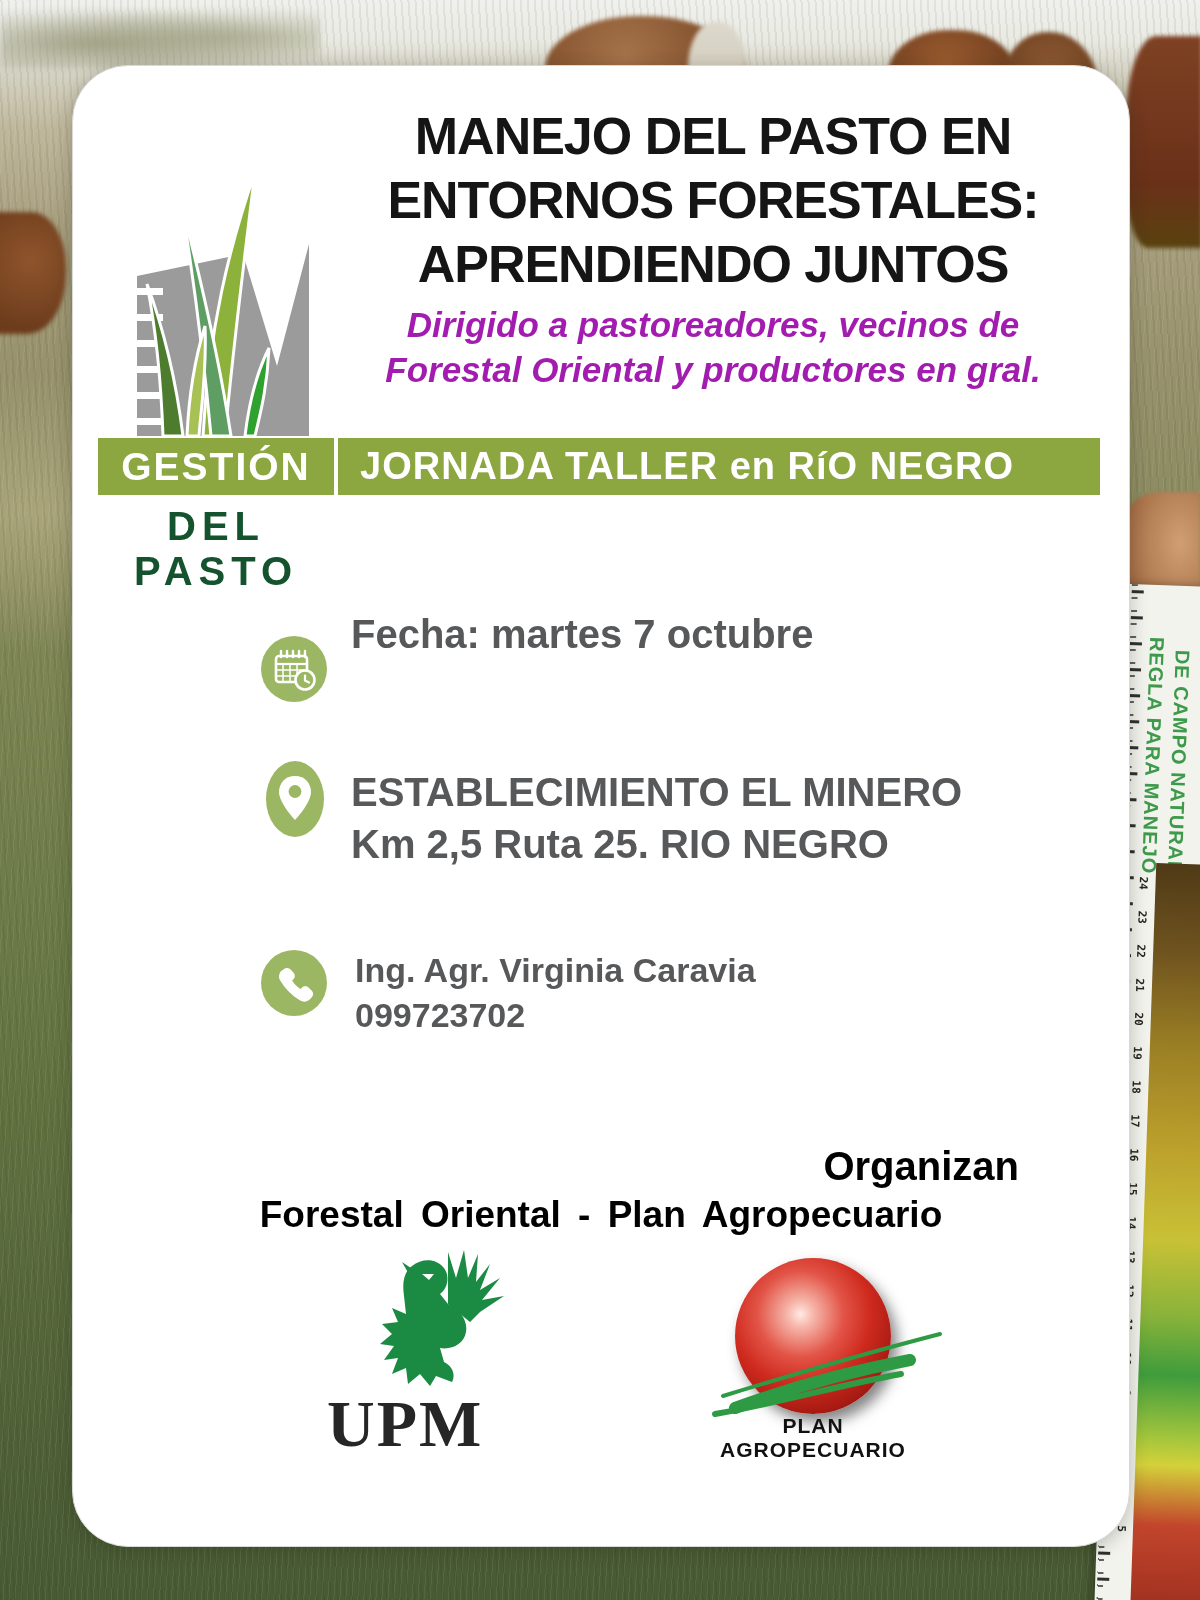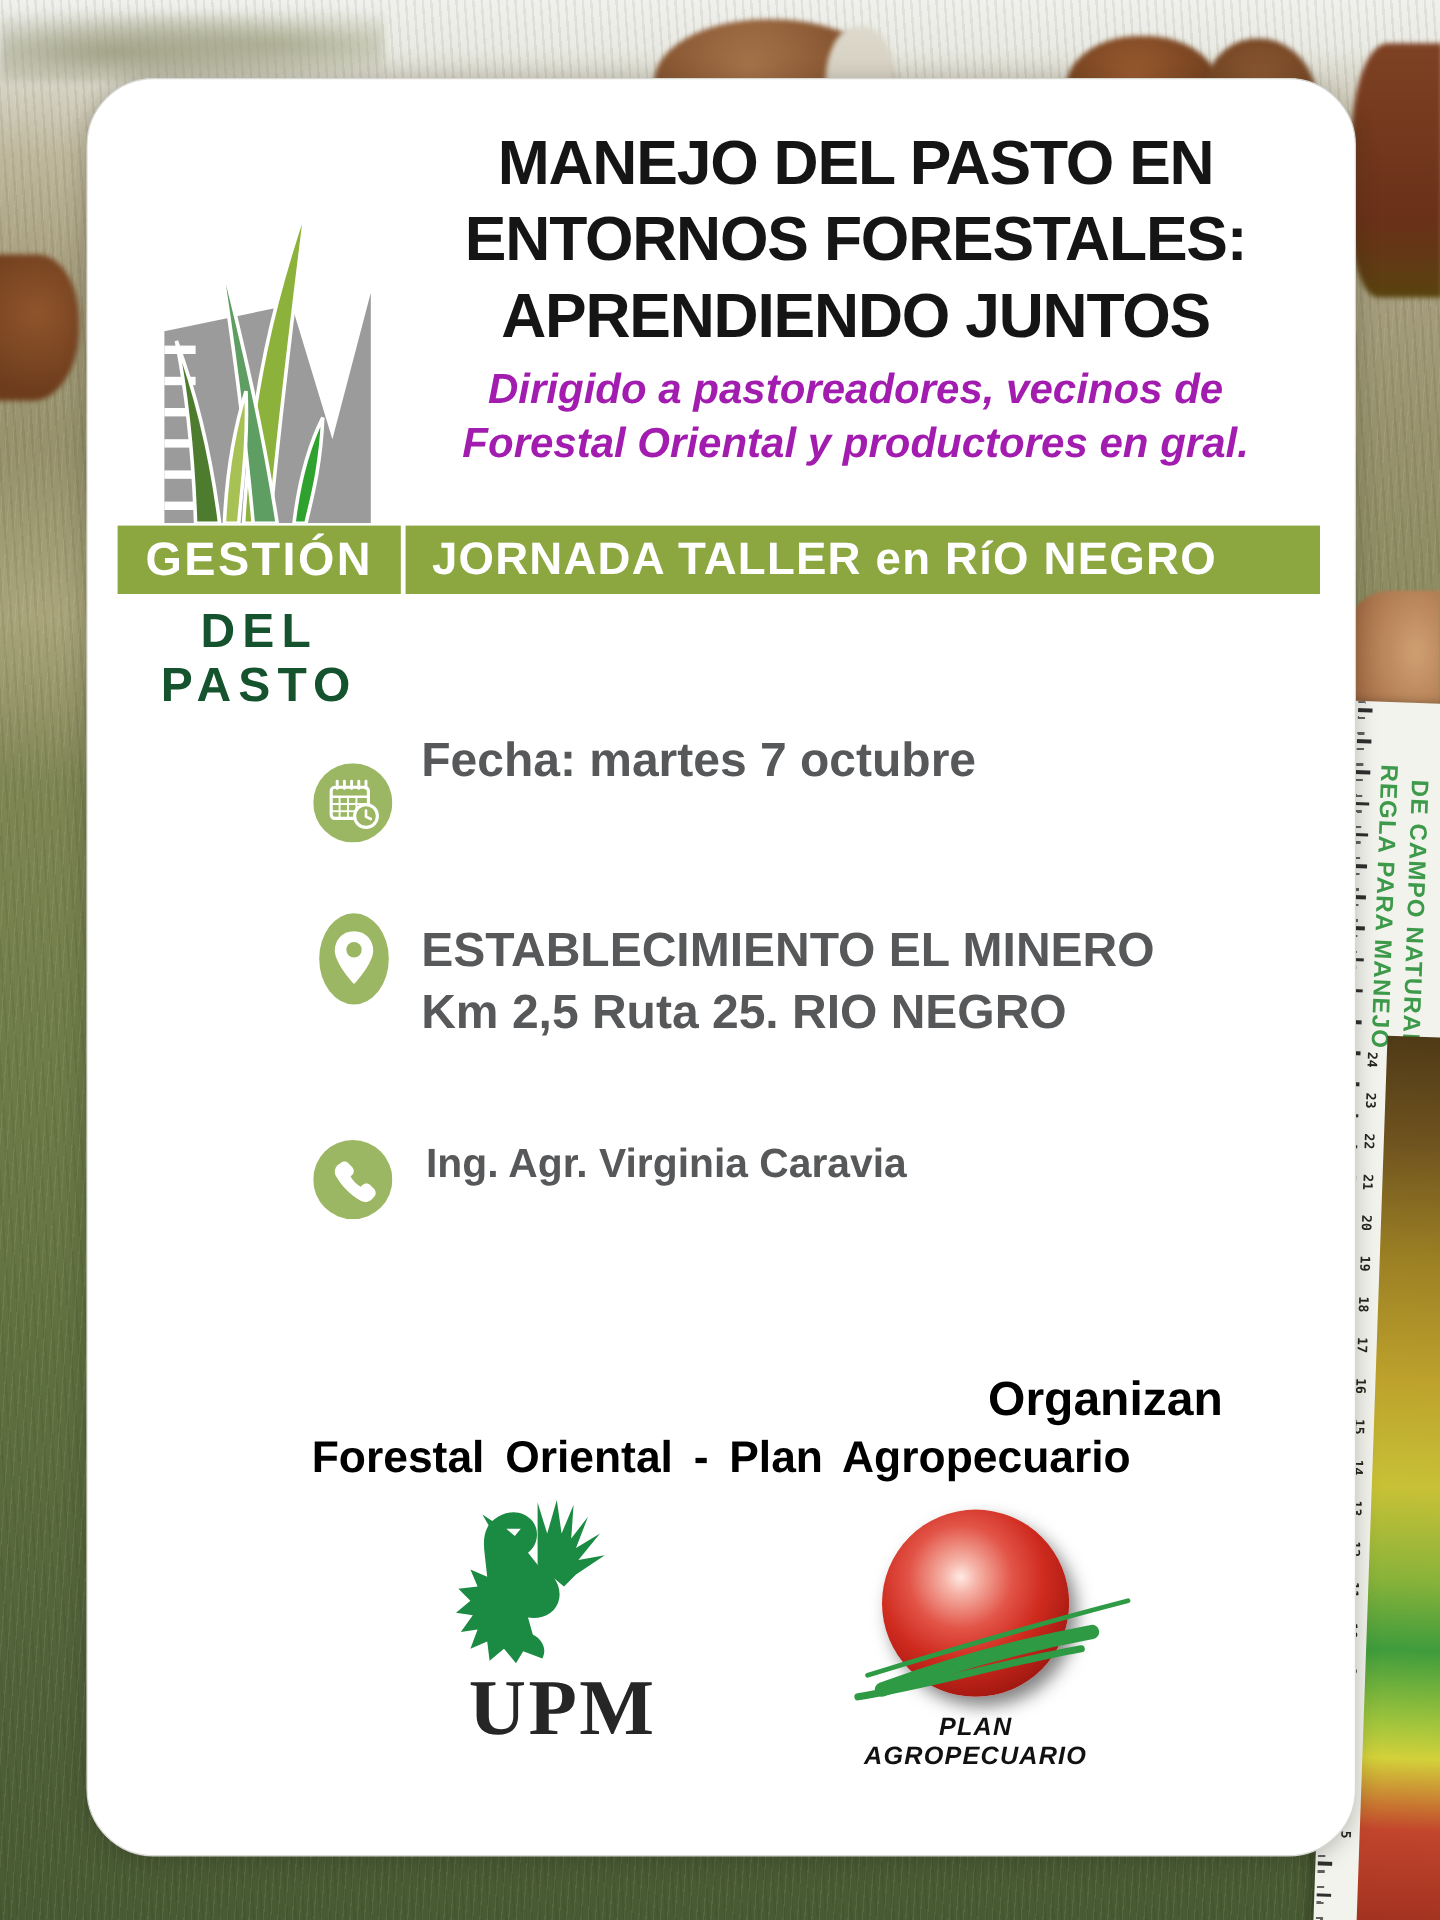--- a/index.html
+++ b/index.html
@@ -88,29 +88,29 @@
     font-size:40px; line-height:60px; }
   .locat { position:absolute; left:278px; top:700px; color:#57585A; font-weight:bold;
     font-size:40px; line-height:52px; }
   .contact { position:absolute; left:282px; top:882px; color:#57585A; font-weight:bold;
     font-size:34px; line-height:45px; }
 
   .organizan { position:absolute; right:110px; top:1078px; font-weight:bold; font-size:40px; color:#000; }
   .forestal  { position:absolute; left:0; top:1128px; width:100%; text-align:center;
     font-weight:bold; font-size:37px; color:#000; word-spacing:7px; }
 
-  .upm-logo { position:absolute; left:254px; top:1178px; width:220px; text-align:right; }
+  .upm-logo { position:absolute; left:254px; top:1178px; width:220px; text-align:left; }
   .upm-word { font-family:"Liberation Serif", serif; font-weight:bold; font-size:66px;
     color:#262626; letter-spacing:2px; line-height:60px; }
   .plan-logo { position:absolute; left:620px; top:1192px; width:240px; text-align:center; }
   .plan-sphere { position:relative; width:156px; height:156px; margin:0 auto; }
   .sphere-ball { position:absolute; inset:0; border-radius:50%;
     background:radial-gradient(circle at 42% 36%, #ffeae4 0%, #f6b5a9 10%, #e25447 32%, #cf2a1e 52%, #a61a12 74%, #70100c 92%);
     box-shadow:6px 8px 14px rgba(30,30,30,.55); }
-  .plan-word { margin-top:14px; font-weight:bold; font-size:21px; letter-spacing:1px; color:#111;font-style:italic; }
+  .plan-word { font-weight:bold; font-size:21px; letter-spacing:1px; color:#111; }
 
   svg { display:block; }
 </style>
 </head>
 <body>
 
 <div class="stage">
 
   <div class="photo-bg">
     <div class="treeline"></div>
@@ -227,20 +227,21 @@
     </div>
 
     <div class="info-icon ic-tel">
       <svg width="66" height="66" viewBox="0 0 66 66">
         <circle cx="33" cy="33" r="33" fill="#9CB764"></circle>
         <path fill="#fff" d="M22.5,19.5c2-2,5.1-2,7,0l2.9,2.9c1.9,1.9,1.9,5,0,6.8l-1.3,1.3c2,3.6,4.9,6.5,8.5,8.5l1.3-1.3c1.9-1.9,5-1.9,6.8,0l2.9,2.9c2,1.9,2,5,0,7l-1.7,1.7c-2.6,2.6-6.6,3.1-9.7,1.2c-8.3-4.9-15.1-11.7-20-20c-1.9-3.1-1.4-7.1,1.2-9.7z"></path>
       </svg>
     </div>
     <div class="contact">
       <div>Ing. Agr. Virginia Caravia</div>
+      <div>099723702</div>
     </div>
 
     <div class="organizan">Organizan</div>
     <div class="forestal">Forestal Oriental - Plan Agropecuario</div>
 
     <div class="upm-logo">
       <svg width="170" height="150" viewBox="0 0 170 150" style="margin:0 auto;">
         <g fill="#1B8A43">
           <path d="M96,8 L104,34 L112,6 L116,34 L126,10 L124,38 L138,20 L128,46 L148,34 L130,56 L152,52 L128,68 L118,78 L96,60 Z"></path>
           <path d="M60,22 C70,14 84,14 92,24 C98,32 96,44 88,50 L96,60 C108,66 116,76 114,88 C112,100 100,106 88,104 L92,118 C100,122 104,130 100,138 L84,132 L78,142 L68,130 L56,140 L54,124 L40,130 L46,114 L32,116 L42,102 L28,100 L40,90 L30,80 L46,78 L40,64 L54,70 L52,52 C50,38 52,28 60,22 Z"></path>

